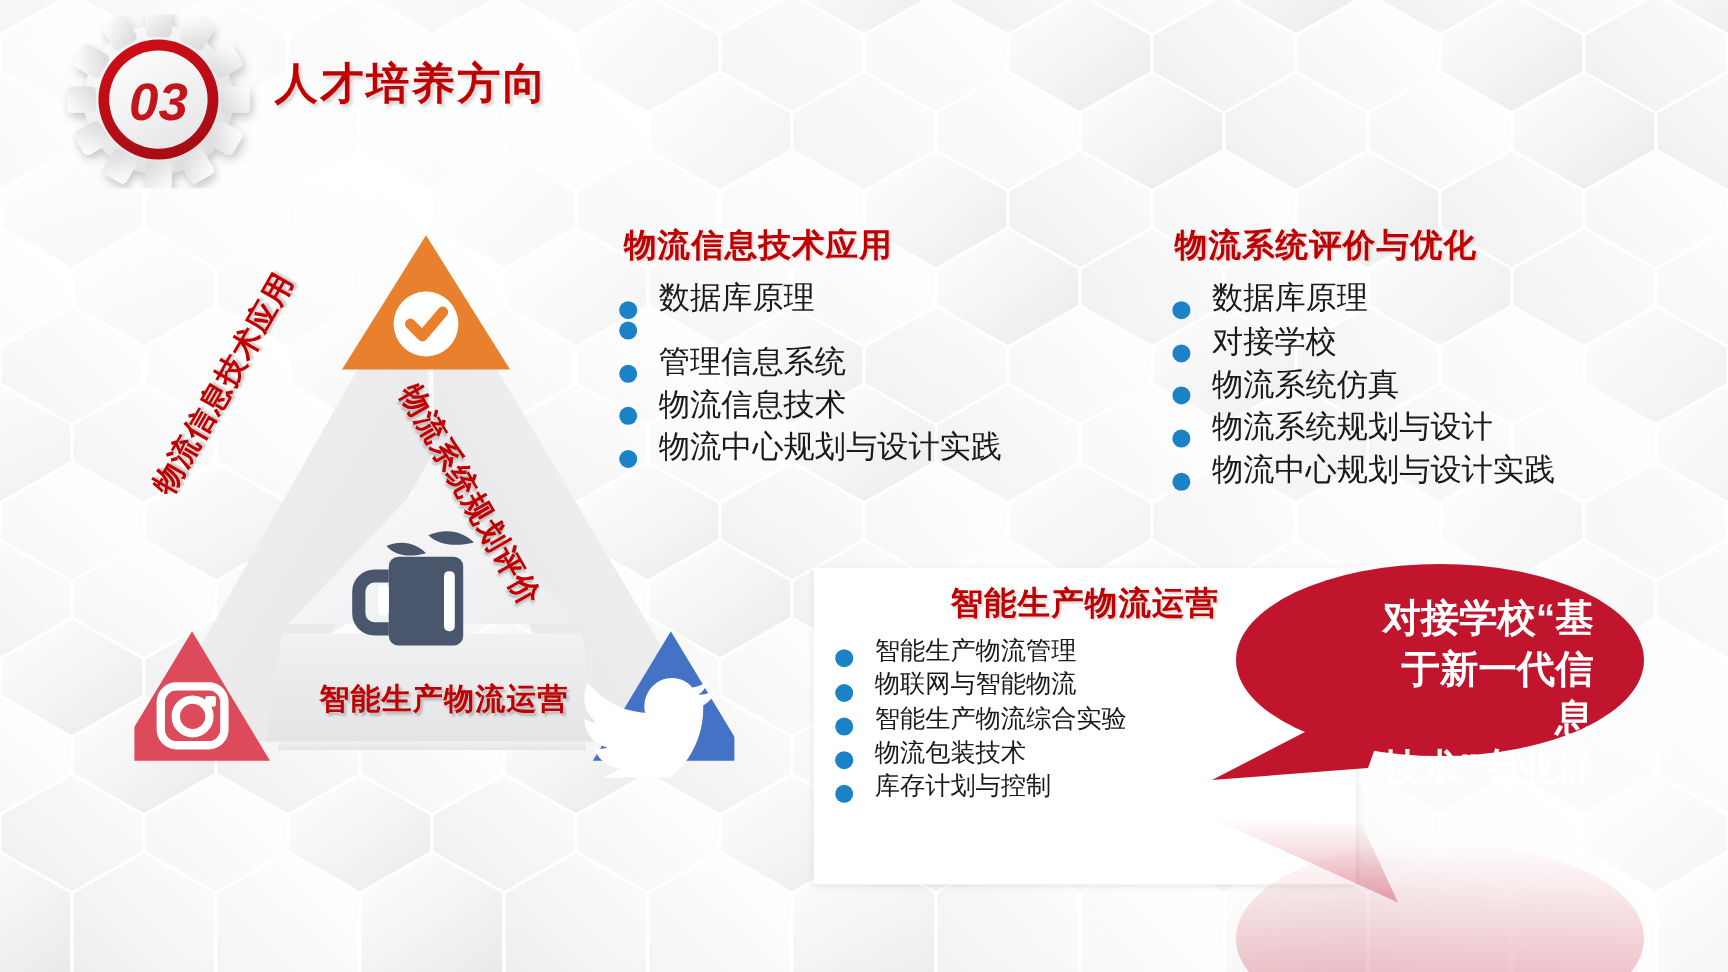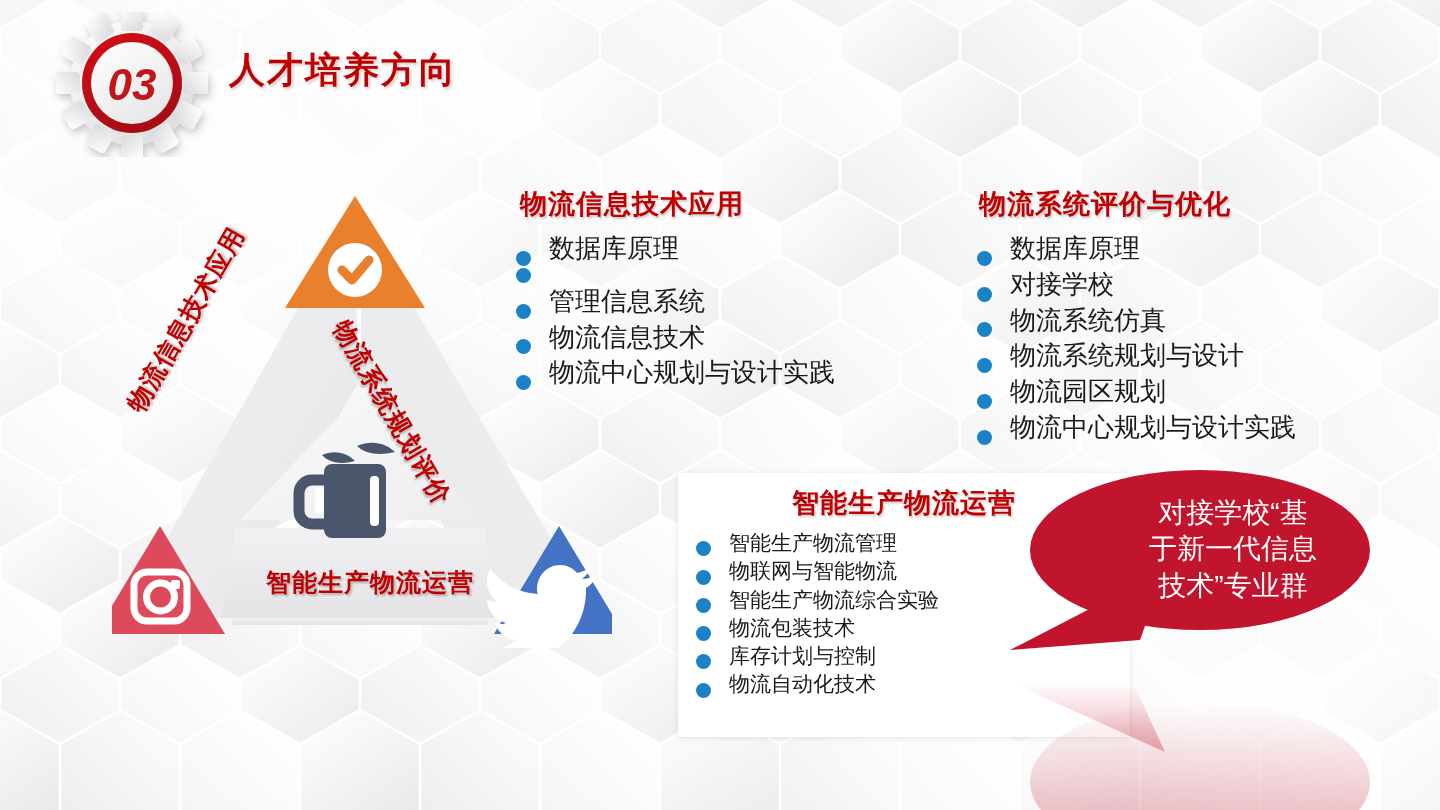--- a/index.html
+++ b/index.html
@@ -76,22 +76,22 @@
     box-shadow:0 1px 6px rgba(0,0,0,.10);
   }
   .card .col-title{text-align:center;margin:12px 0 8px 0;}
   .card .course-list{margin-left:18px;}
   .card .course-list li{font-size:21px;margin-bottom:1px;}
 
   
   .bubble-layer{position:absolute;left:960px;top:440px;width:480px;height:370px;z-index:7;}
   .bubble-text{
     position:absolute;left:1138px;top:495px;width:190px;z-index:8;
-    color:#ffffff;font-weight:normal;font-size:28px;line-height:1.30;
-    letter-spacing:0px;text-align:center;
+    color:#ffffff;font-weight:bold;font-size:32px;line-height:1.30;
+    letter-spacing:0px;text-align:right;
   }
 </style>
 </head>
 <body>
 
 <div id="slide">
 
   <svg class="bg-hex" width="1440" height="810" viewBox="0 0 1440 810">
     <defs>
       <linearGradient id="hx1" x1="0" y1="0" x2="0.6" y2="1">
@@ -467,24 +467,20 @@
       <li>
           <span class="dot"></span>
           <span>物流系统仿真</span>
         </li>
       <li>
           <span class="dot"></span>
           <span>物流系统规划与设计</span>
         </li>
       <li>
           <span class="dot"></span>
-          <span>物流园区规划</span>
-        </li>
-      <li>
-          <span class="dot"></span>
           <span>物流中心规划与设计实践</span>
         </li>
     </ul>
   </div>
 
   <div class="card">
     <div class="col-title">智能生产物流运营</div>
     <ul class="course-list">
       <li>
           <span class="dot"></span>
@@ -498,24 +494,20 @@
           <span class="dot"></span>
           <span>智能生产物流综合实验</span>
         </li>
       <li>
           <span class="dot"></span>
           <span>物流包装技术</span>
         </li>
       <li>
           <span class="dot"></span>
           <span>库存计划与控制</span>
-        </li>
-      <li>
-          <span class="dot"></span>
-          <span>物流自动化技术</span>
         </li>
     </ul>
   </div>
 
   <div class="bubble-layer">
     <svg width="480" height="370" viewBox="0 0 480 370">
       <defs>
         <linearGradient id="refl" x1="0" y1="0" x2="0" y2="1">
           <stop offset="0%" stop-color="#C1152E" stop-opacity="0.42"></stop>
           <stop offset="100%" stop-color="#C1152E" stop-opacity="0"></stop>

